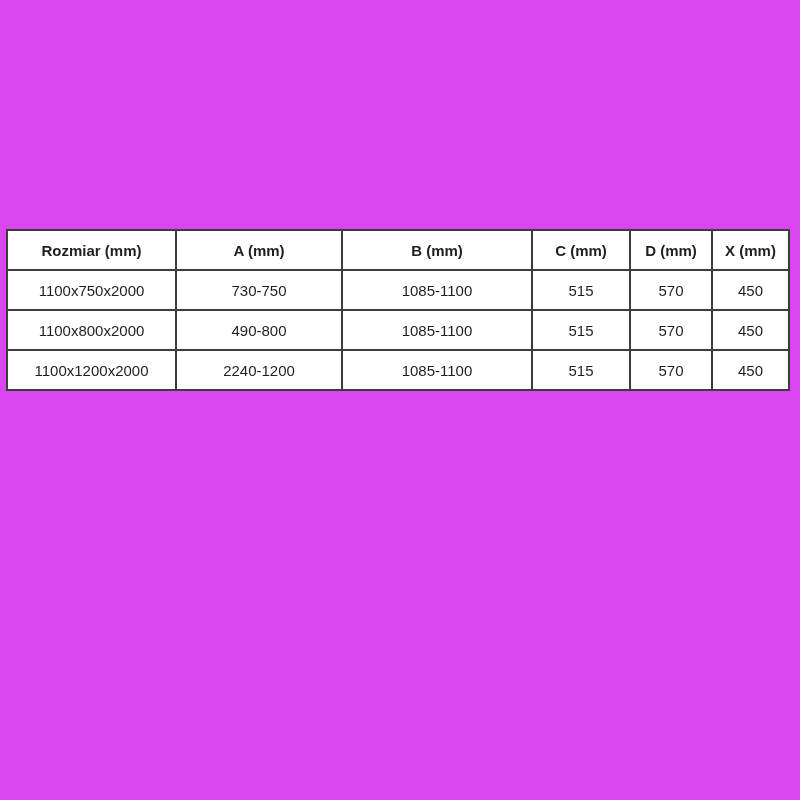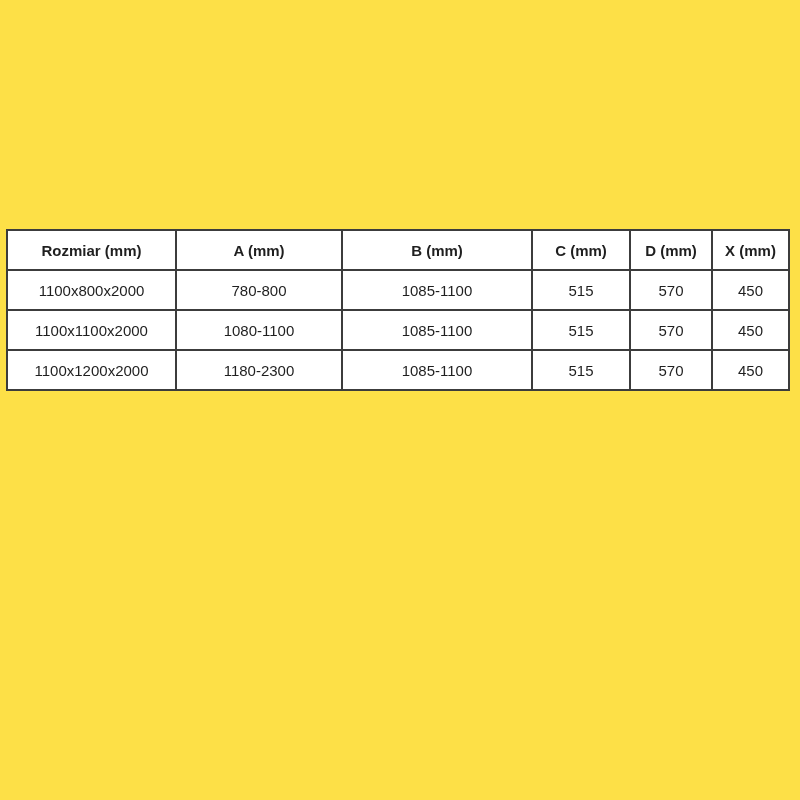--- a/index.html
+++ b/index.html
@@ -5,21 +5,21 @@
   html, body {
     margin: 0;
     padding: 0;
     background: #ffffff;
     font-family: "Liberation Sans", sans-serif;
   }
   .page {
     position: relative;
     width: 800px;
     height: 800px;
-    background: #fde047;
+    background: #d946ef;
     overflow: hidden;
   }
   table.spec-table {
     position: absolute;
     left: 6px;
     top: 229px;
     width: 782px;
     border-collapse: collapse;
     table-layout: fixed;
     background: #ffffff;
@@ -64,38 +64,38 @@
         <th>Rozmiar (mm)</th>
         <th>A (mm)</th>
         <th>B (mm)</th>
         <th>C (mm)</th>
         <th>D (mm)</th>
         <th>X (mm)</th>
       </tr>
     </thead>
     <tbody>
       <tr>
-        <td>1100x800x2000</td>
-        <td>780-800</td>
+        <td>1100x750x2000</td>
+        <td>730-750</td>
         <td>1085-1100</td>
         <td>515</td>
         <td>570</td>
         <td>450</td>
       </tr>
       <tr>
-        <td>1100x1100x2000</td>
-        <td>1080-1100</td>
+        <td>1100x800x2000</td>
+        <td>490-800</td>
         <td>1085-1100</td>
         <td>515</td>
         <td>570</td>
         <td>450</td>
       </tr>
       <tr>
         <td>1100x1200x2000</td>
-        <td>1180-2300</td>
+        <td>2240-1200</td>
         <td>1085-1100</td>
         <td>515</td>
         <td>570</td>
         <td>450</td>
       </tr>
     </tbody>
   </table>
 </div>
 
 </body></html>

